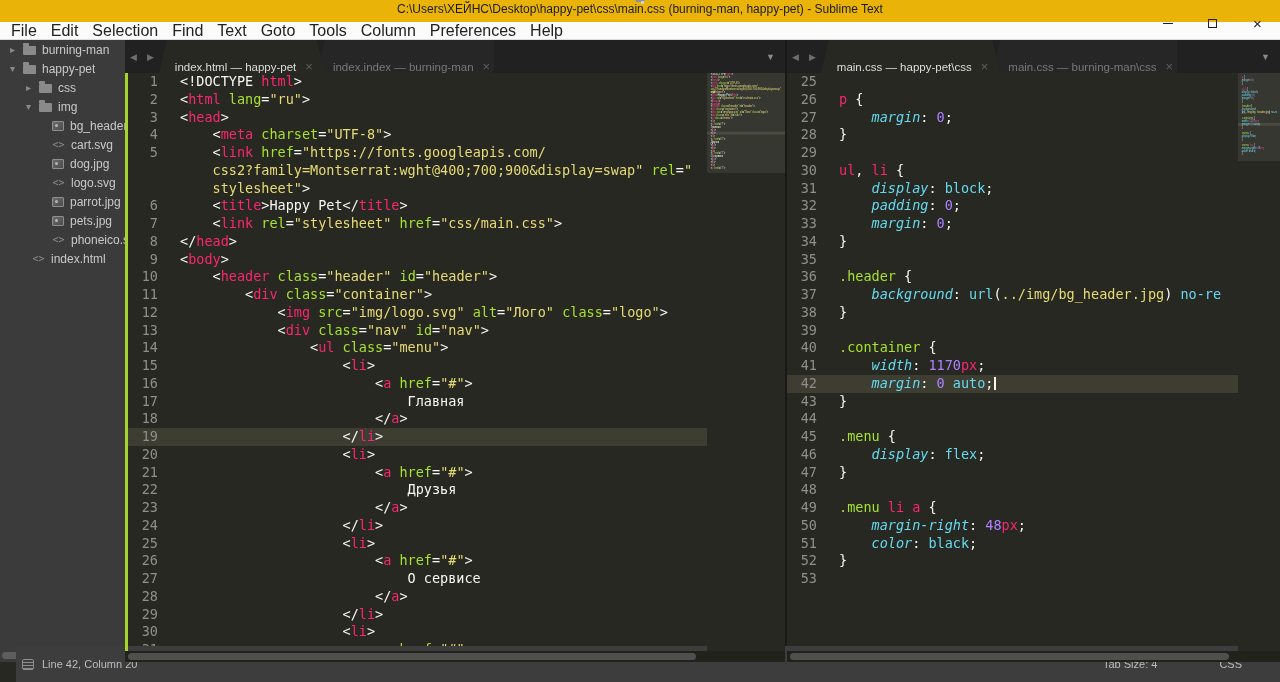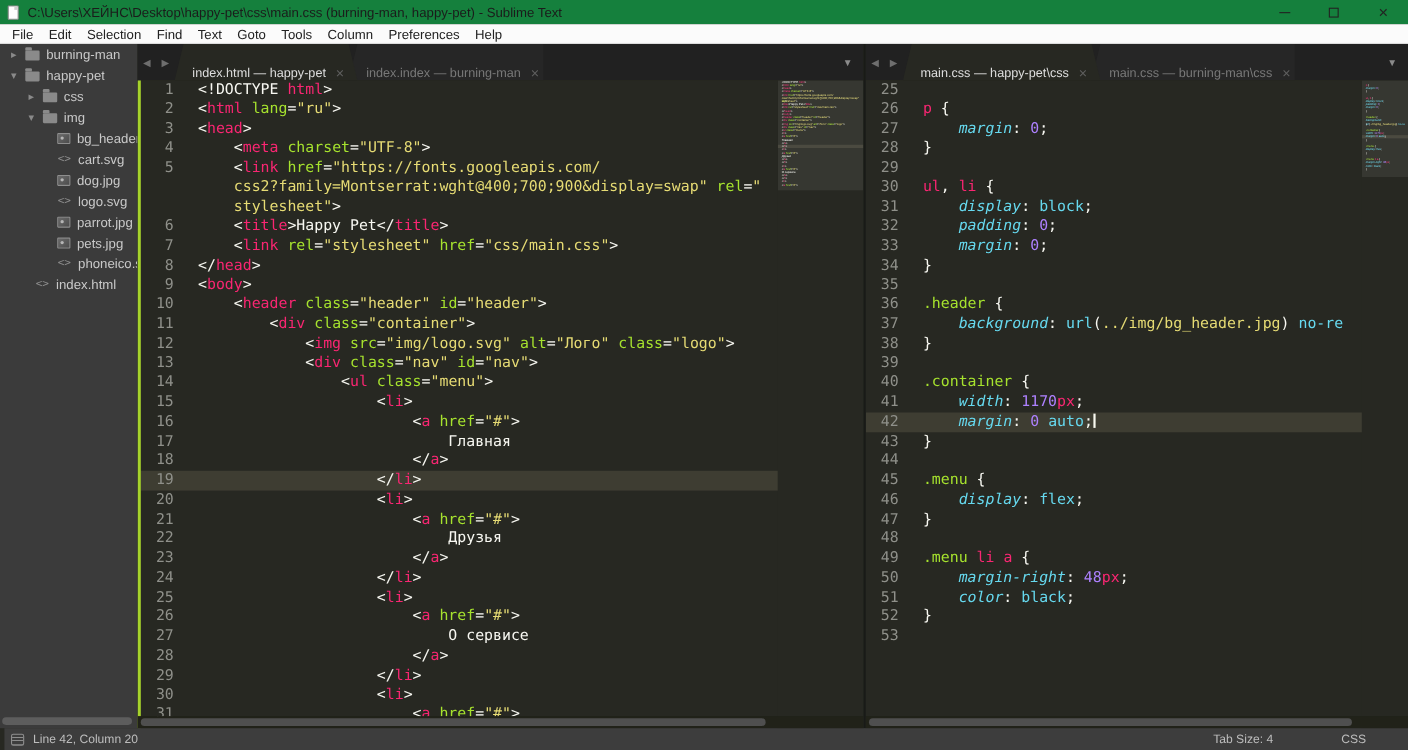--- a/index.html
+++ b/index.html
@@ -1,35 +1,35 @@
 <!DOCTYPE html>
 <html><head>
 <meta charset="utf-8">
 <style>
   * { margin:0; padding:0; box-sizing:border-box; }
   html,body { background:#111; }
   .window { position:relative; width:1280px; height:682px; overflow:hidden;
             font-family:"Liberation Sans", sans-serif; background:#272822; }
 
   
-  .titlebar { height:22px; background:#15803d; display:flex; align-items:center; }
+  .titlebar { height:22px; background:#eab308; display:flex; align-items:center;flex-direction:column; }
   .app-icon { width:10px; height:13px; margin:0 8px 0 7px; background:#fdfdfd;
               border:1px solid #8f8f8f; border-radius:1px; position:relative; }
   .app-icon::before { content:""; position:absolute; right:0; top:0; width:3px; height:3px; background:#cfcfcf; }
   .title-text { font-size:12px; color:#1b1b1b; white-space:nowrap; }
   .win-controls { margin-left:auto; display:flex; height:100%; }
   .win-btn { width:45px; height:100%; display:flex; align-items:center; justify-content:center; }
   .glyph-min { width:10px; height:1px; background:#222; display:block; }
   .glyph-max { width:9px; height:9px; border:1px solid #222; display:block; }
   .glyph-close { font-size:15px; color:#222; line-height:1; }
 
   
   .menubar { height:18px; background:#fbfbfb; border-bottom:1px solid #dcdcdc;
              display:flex; align-items:center; padding-left:4px; }
-  .menu-item { font-size:12px; color:#222; padding:0 7px; }
+  .menu-item { font-size:16px; color:#222; padding:0 7px; }
 
   
   .main { position:absolute; top:40px; left:0; right:0; bottom:20px; display:flex; }
 
   
   .sidebar { flex:0 0 125px; background:#3b3b3b; position:relative; overflow:hidden; }
   .sidebar-heading { font-size:10.5px; color:#979797; letter-spacing:.6px; padding:10px 0 8px 16px; }
   .tree-row { height:19px; display:flex; align-items:center; color:#c9c9c9; font-size:12px; white-space:nowrap; overflow:hidden; }
   .tree-row.lvl0 { padding-left:10px; }
   .tree-row.lvl1 { padding-left:26px; }
@@ -86,21 +86,21 @@
   .mini-viewport { position:absolute; left:0; right:0; top:0; background:rgba(255,255,255,0.07); }
   .pane-left .mini-viewport { height:100px; }
   .pane-right .mini-viewport { height:88px; }
 
   .hscroll { position:absolute; left:0; right:0; bottom:0; height:11px; background:#212219; z-index:4; }
   .hthumb { position:absolute; top:2px; left:3px; height:7px; background:#4f4f4f; border-radius:4px; }
   .pane-left .hthumb { width:86%; }
   .pane-right .hthumb { width:89%; }
 
   
-  .statusbar { position:absolute; left:4px; right:0; bottom:0; height:20px; background:#3d3d3d;
+  .statusbar { position:absolute; left:16px; right:0; bottom:0; height:36px; background:#3d3d3d;
                display:flex; align-items:center; font-size:11px; color:#bdbdbd; }
   .status-icon { width:12px; height:11px; margin:0 8px 0 6px; border:1px solid #8d8d8d; border-radius:2px;
                  background:repeating-linear-gradient(#3d3d3d 0 2px, #8d8d8d 2px 3px); }
   .status-right { margin-left:auto; display:flex; align-items:center; }
   .status-tabsize { margin-right:62px; }
   .status-syntax { margin-right:38px; }
 </style>
 </head>
 <body>
 

